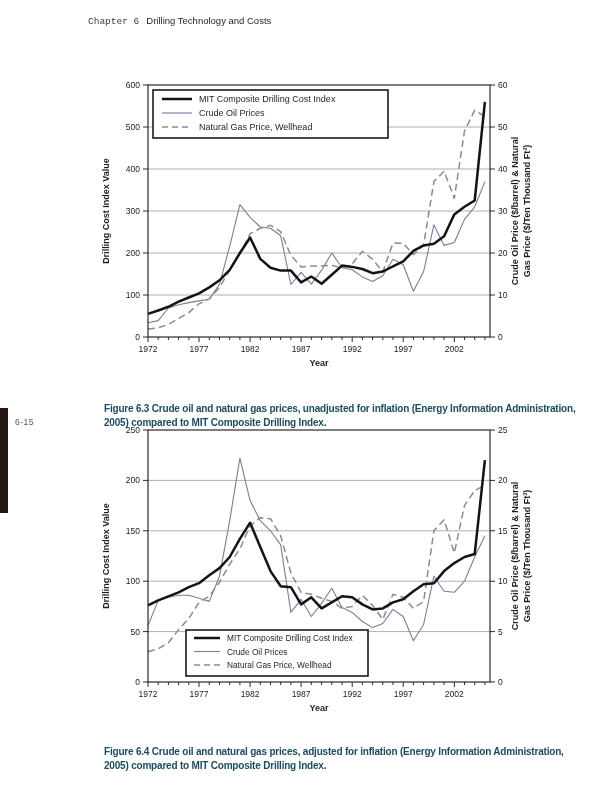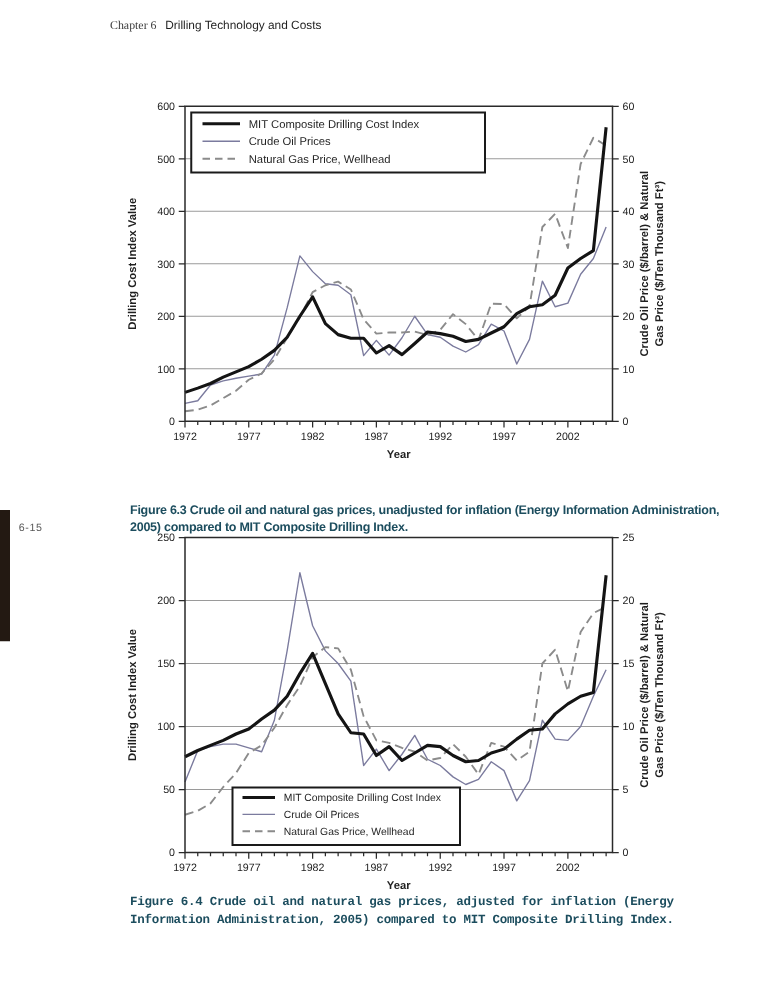--- a/index.html
+++ b/index.html
@@ -2,33 +2,33 @@
 <html><head>
 <meta charset="utf-8">
 <style>
   html,body{margin:0;padding:0;}
   body{
     width:612px;height:792px;background:#ffffff;position:relative;
     font-family:"Liberation Sans",sans-serif;overflow:hidden;
   }
   .abs{position:absolute;}
   .header{left:88px;top:15px;font-size:9.5px;color:#1f1f1f;white-space:nowrap;}
-  .chapter{font-family:Liberation Serif, serif;font-weight:normal;color:#3c3c3c;margin-right:7px;font-size:9.5px;}
+  .chapter{font-family:Liberation Mono, monospace;font-weight:normal;color:#3c3c3c;margin-right:7px;font-size:9.5px;}
   .chapter-title{font-weight:normal;color:#1f1f1f;}
   .side-tab{left:0;top:408px;width:8px;height:105px;background:#231912;}
   .page-number{left:15px;top:417px;font-size:8.5px;color:#555;letter-spacing:0.5px;}
   .chart{width:450px;height:300px;}
   .chart-1{left:95px;top:75px;}
   .chart-2{left:95px;top:420px;}
   .caption{
     width:480px;margin:16px;font-size:10px;font-weight:bold;line-height:1.42;
     letter-spacing:-0.2px;color:#1c4d5e;
   }
   .caption-1{left:88px;top:386px;}
-  .caption-2{left:88px;top:700px;font-family:Liberation Mono, monospace;}
+  .caption-2{left:88px;top:729px;}
   svg text{font-family:"Liberation Sans",sans-serif;}
 </style>
 </head>
 <body>
 
 <div>
 
   <div class="abs header">
     <span class="chapter">Chapter 6</span><span class="chapter-title">Drilling Technology and Costs</span>
   </div>

